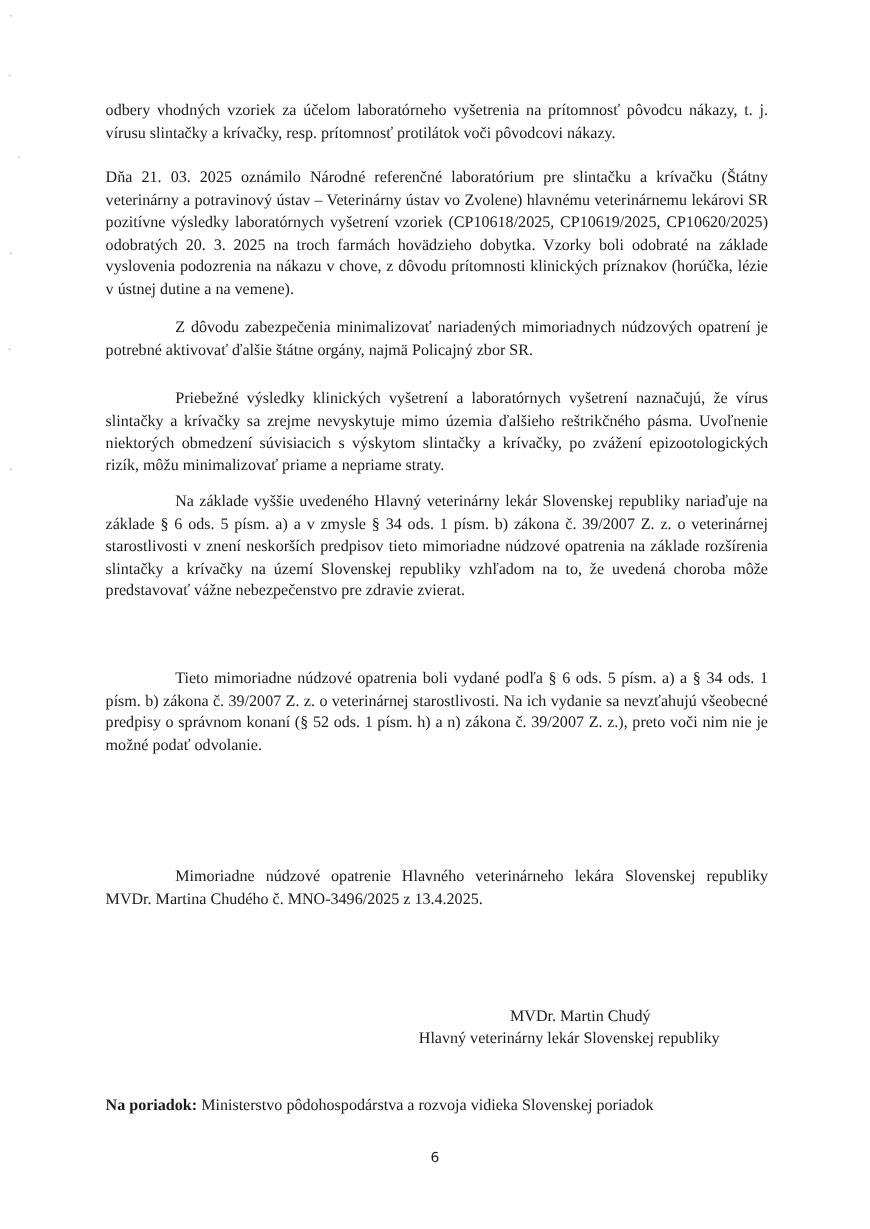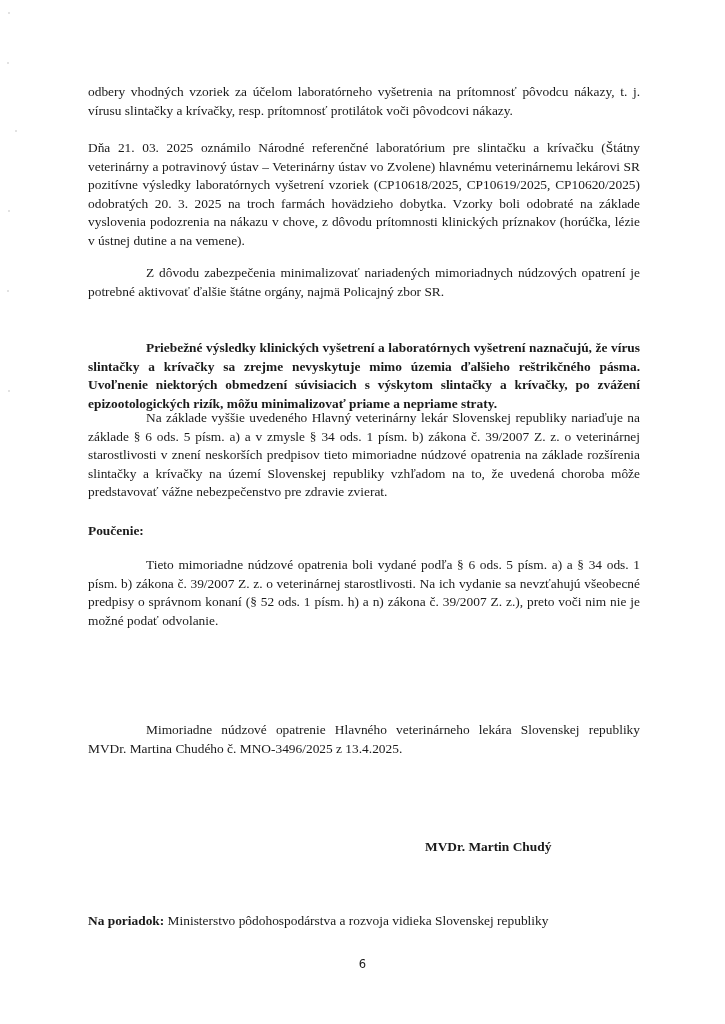--- a/index.html
+++ b/index.html
@@ -10,55 +10,55 @@
   }
   .page { position: absolute; left: 0; top: 0; width: 725px; height: 1024px; }
   .p {
     position: absolute; left: 88px; width: 552px;
     font-size: 13.4px; line-height: 18.6px; text-align: justify;
     margin: 0;
   }
   .indent { text-indent: 58px; }
   .heading { font-weight: bold; }
   .sig {
-    position: absolute; font-weight: bold; font-size: 13.4px;
+    position: absolute; font-weight: normal; font-size: 13.4px;
     line-height: 18.6px; white-space: nowrap;
   }
   .pagenum {
     position: absolute; left: 0; width: 725px; text-align: center;
     font-family: "DejaVu Sans", sans-serif; font-size: 11.5px;
   }
   .speck { position: absolute; width: 2px; height: 2px; background: #d8d8d8; border-radius: 1px; }
 </style>
 </head>
 <body>
 
 <div class="page">
 
   <p class="p" style="top:83px;">odbery vhodných vzoriek za účelom laboratórneho vyšetrenia na prítomnosť pôvodcu nákazy, t. j. vírusu slintačky a krívačky, resp. prítomnosť protilátok voči pôvodcovi nákazy.</p>
 
   <p class="p" style="top:139px;">Dňa 21. 03. 2025 oznámilo Národné referenčné laboratórium pre slintačku a krívačku (Štátny veterinárny a potravinový ústav – Veterinárny ústav vo Zvolene) hlavnému veterinárnemu lekárovi SR pozitívne výsledky laboratórnych vyšetrení vzoriek (CP10618/2025, CP10619/2025, CP10620/2025) odobratých 20. 3. 2025 na troch farmách hovädzieho dobytka. Vzorky boli odobraté na základe vyslovenia podozrenia na nákazu v chove, z dôvodu prítomnosti klinických príznakov (horúčka, lézie v ústnej dutine a na vemene).</p>
 
   <p class="p indent" style="top:264px;">Z dôvodu zabezpečenia minimalizovať nariadených mimoriadnych núdzových opatrení je potrebné aktivovať ďalšie štátne orgány, najmä Policajný zbor SR.</p>
 
-  <p class="p indent" style="top:339px;font-weight:bold;">Priebežné výsledky klinických vyšetrení a laboratórnych vyšetrení naznačujú, že vírus slintačky a krívačky sa zrejme nevyskytuje mimo územia ďalšieho reštrikčného pásma. Uvoľnenie niektorých obmedzení súvisiacich s výskytom slintačky a krívačky, po zvážení epizootologických rizík, môžu minimalizovať priame a nepriame straty.</p>
+  <p class="p indent" style="top:323px;">Priebežné výsledky klinických vyšetrení a laboratórnych vyšetrení naznačujú, že vírus slintačky a krívačky sa zrejme nevyskytuje mimo územia ďalšieho reštrikčného pásma. Uvoľnenie niektorých obmedzení súvisiacich s výskytom slintačky a krívačky, po zvážení epizootologických rizík, môžu minimalizovať priame a nepriame straty.</p>
 
   <p class="p indent" style="top:409px;">Na základe vyššie uvedeného Hlavný veterinárny lekár Slovenskej republiky nariaďuje na základe § 6 ods. 5 písm. a) a v zmysle § 34 ods. 1 písm. b) zákona č. 39/2007 Z. z. o veterinárnej starostlivosti v znení neskorších predpisov tieto mimoriadne núdzové opatrenia na základe rozšírenia slintačky a krívačky na území Slovenskej republiky vzhľadom na to, že uvedená choroba môže predstavovať vážne nebezpečenstvo pre zdravie zvierat.</p>
 
-  <p class="p heading" style="top:522px;">Poučenie:</p>
 
   <p class="p indent" style="top:556px;">Tieto mimoriadne núdzové opatrenia boli vydané podľa § 6 ods. 5 písm. a) a § 34 ods. 1 písm. b) zákona č. 39/2007 Z. z. o veterinárnej starostlivosti. Na ich vydanie sa nevzťahujú všeobecné predpisy o správnom konaní (§ 52 ods. 1 písm. h) a n)  zákona č. 39/2007 Z. z.), preto voči nim nie je možné podať odvolanie.</p>
 
 
 
   <p class="p indent" style="top:721px;">Mimoriadne núdzové opatrenie Hlavného veterinárneho lekára Slovenskej republiky MVDr. Martina Chudého č. MNO-3496/2025 z 13.4.2025.</p>
 
   <div class="sig" style="left:425px; top:838px;">MVDr. Martin Chudý</div>
+  <div class="sig" style="left:349px; top:856px;">Hlavný veterinárny lekár Slovenskej republiky</div>
 
-  <p class="p" style="top:912px;"><b>Na poriadok:</b><span> Ministerstvo pôdohospodárstva a rozvoja vidieka Slovenskej republiky</span></p>
+  <p class="p" style="top:912px;"><b>Na poriadok:</b><span> Ministerstvo pôdohospodárstva a rozvoja vidieka Slovenskej poriadok</span></p>
 
   <div class="pagenum" style="top:957px;">6</div>
 
   <div class="speck" style="left:8px; top:12px;"></div>
   <div class="speck" style="left:7px; top:62px;"></div>
   <div class="speck" style="left:15px; top:130px;"></div>
   <div class="speck" style="left:8px; top:210px;"></div>
   <div class="speck" style="left:7px; top:290px;"></div>
   <div class="speck" style="left:8px; top:390px;"></div>
 </div>

